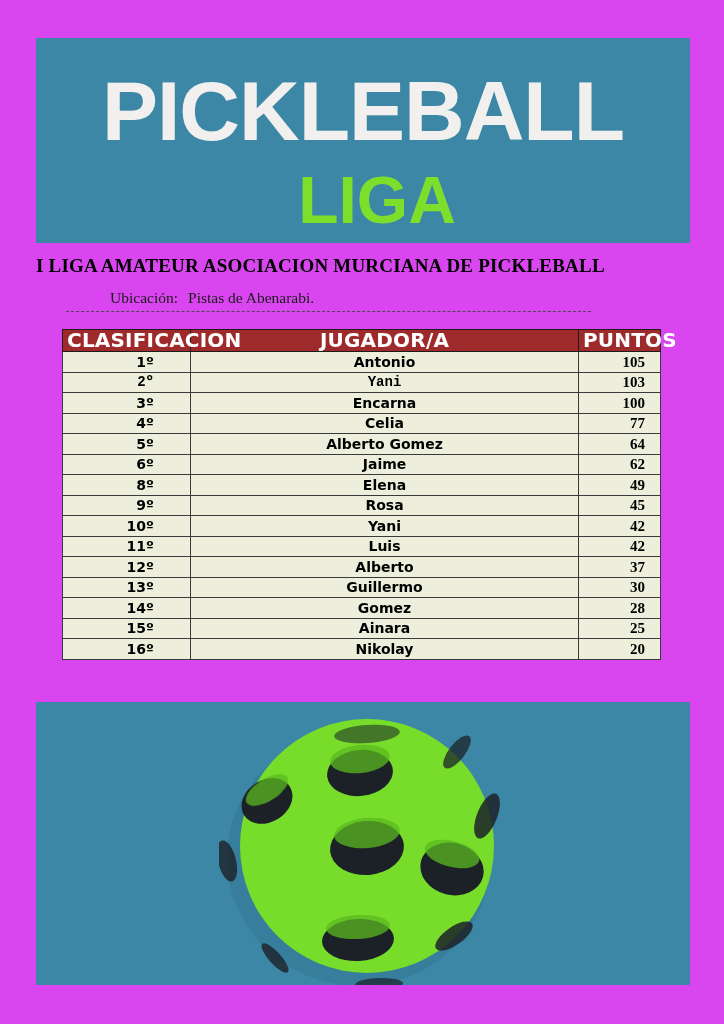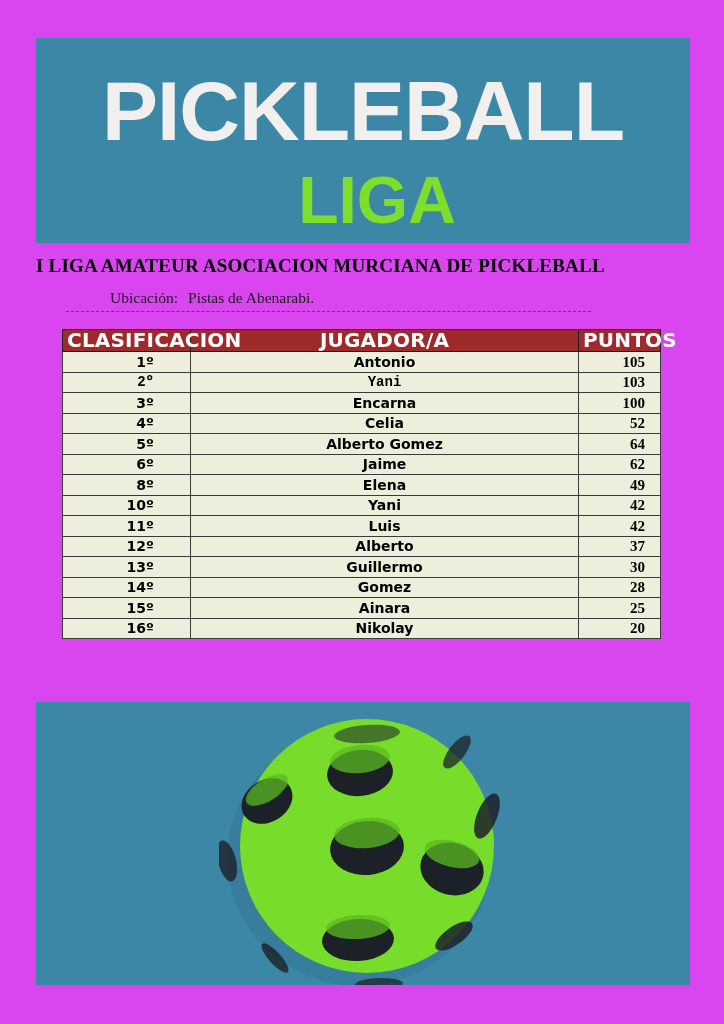--- a/index.html
+++ b/index.html
@@ -215,36 +215,41 @@
           <td class="points">103</td>
         </tr>
         <tr data-tone="bronze">
           <td class="rank">3º</td>
           <td class="player">Encarna</td>
           <td class="points">100</td>
         </tr>
         <tr data-tone="plain">
           <td class="rank">4º</td>
           <td class="player">Celia</td>
-          <td class="points">52</td>
+          <td class="points">77</td>
         </tr>
         <tr data-tone="plain">
           <td class="rank">5º</td>
           <td class="player">Alberto Gomez</td>
           <td class="points">64</td>
         </tr>
         <tr data-tone="plain">
           <td class="rank">6º</td>
           <td class="player">Jaime</td>
           <td class="points">62</td>
         </tr>
         <tr data-tone="plain">
           <td class="rank">8º</td>
           <td class="player">Elena</td>
           <td class="points">49</td>
+        </tr>
+        <tr data-tone="plain">
+          <td class="rank">9º</td>
+          <td class="player">Rosa</td>
+          <td class="points">45</td>
         </tr>
         <tr data-tone="plain">
           <td class="rank">10º</td>
           <td class="player">Yani</td>
           <td class="points">42</td>
         </tr>
         <tr data-tone="plain">
           <td class="rank">11º</td>
           <td class="player">Luis</td>
           <td class="points">42</td>

